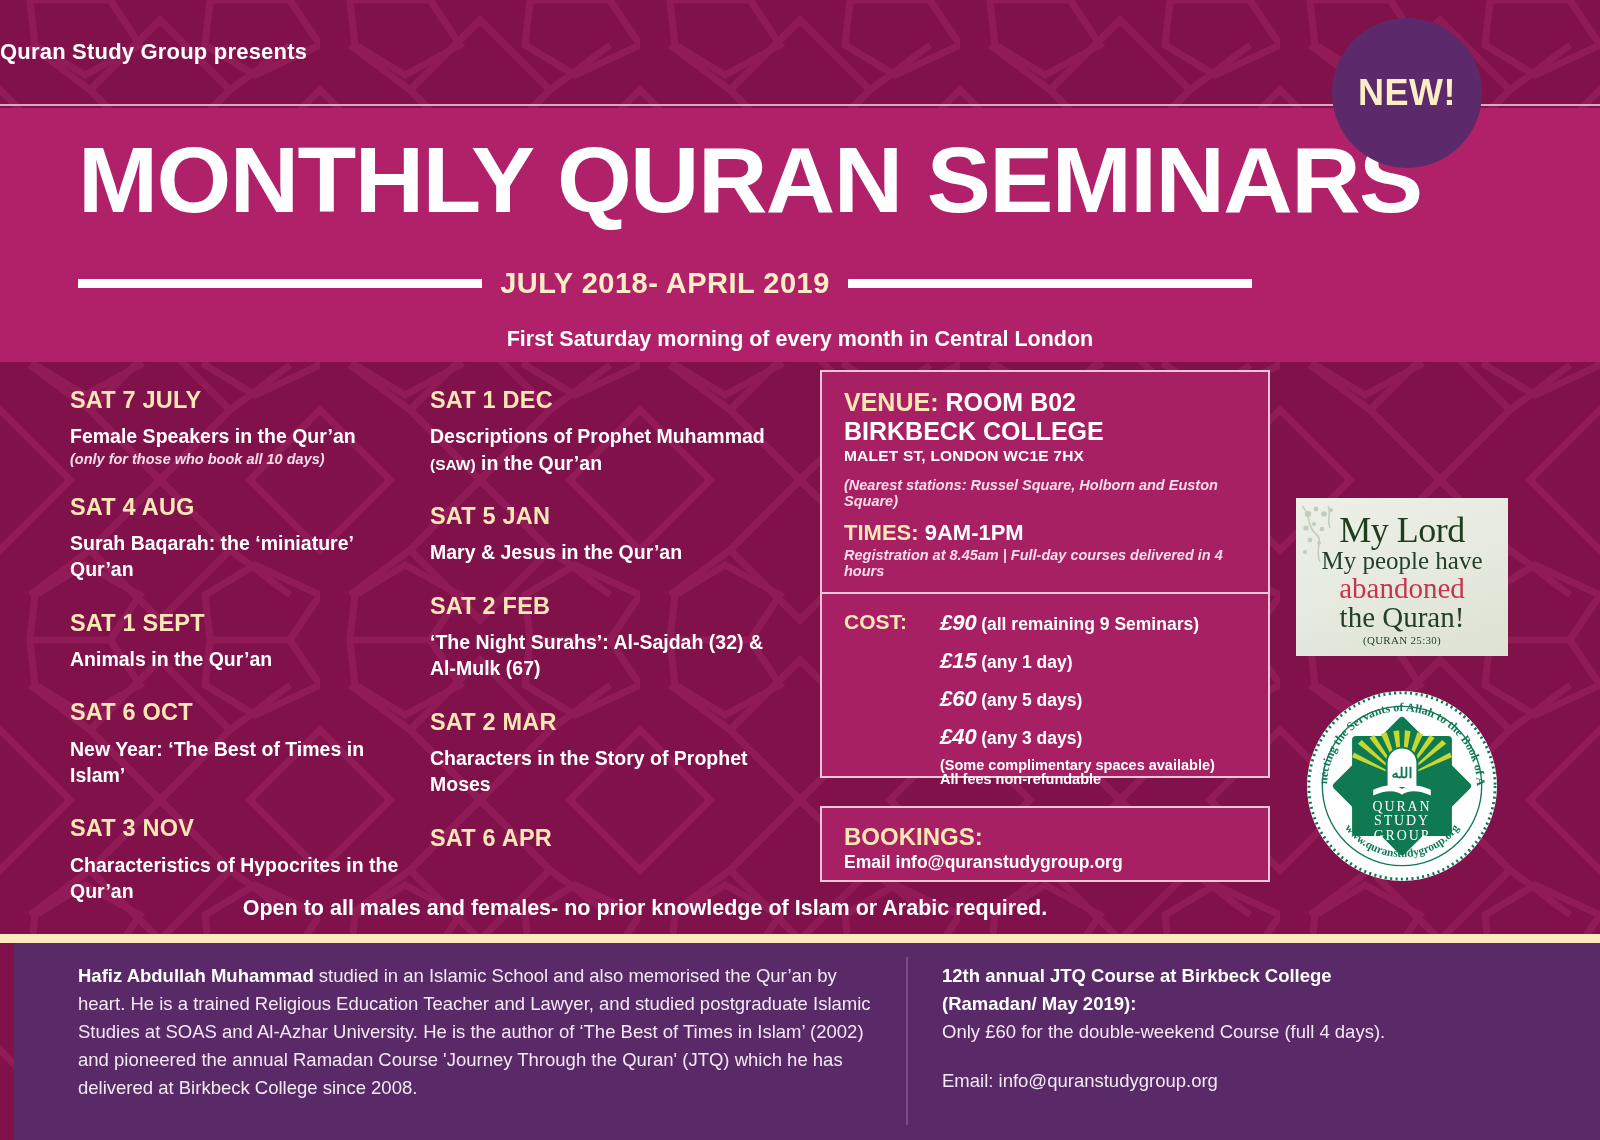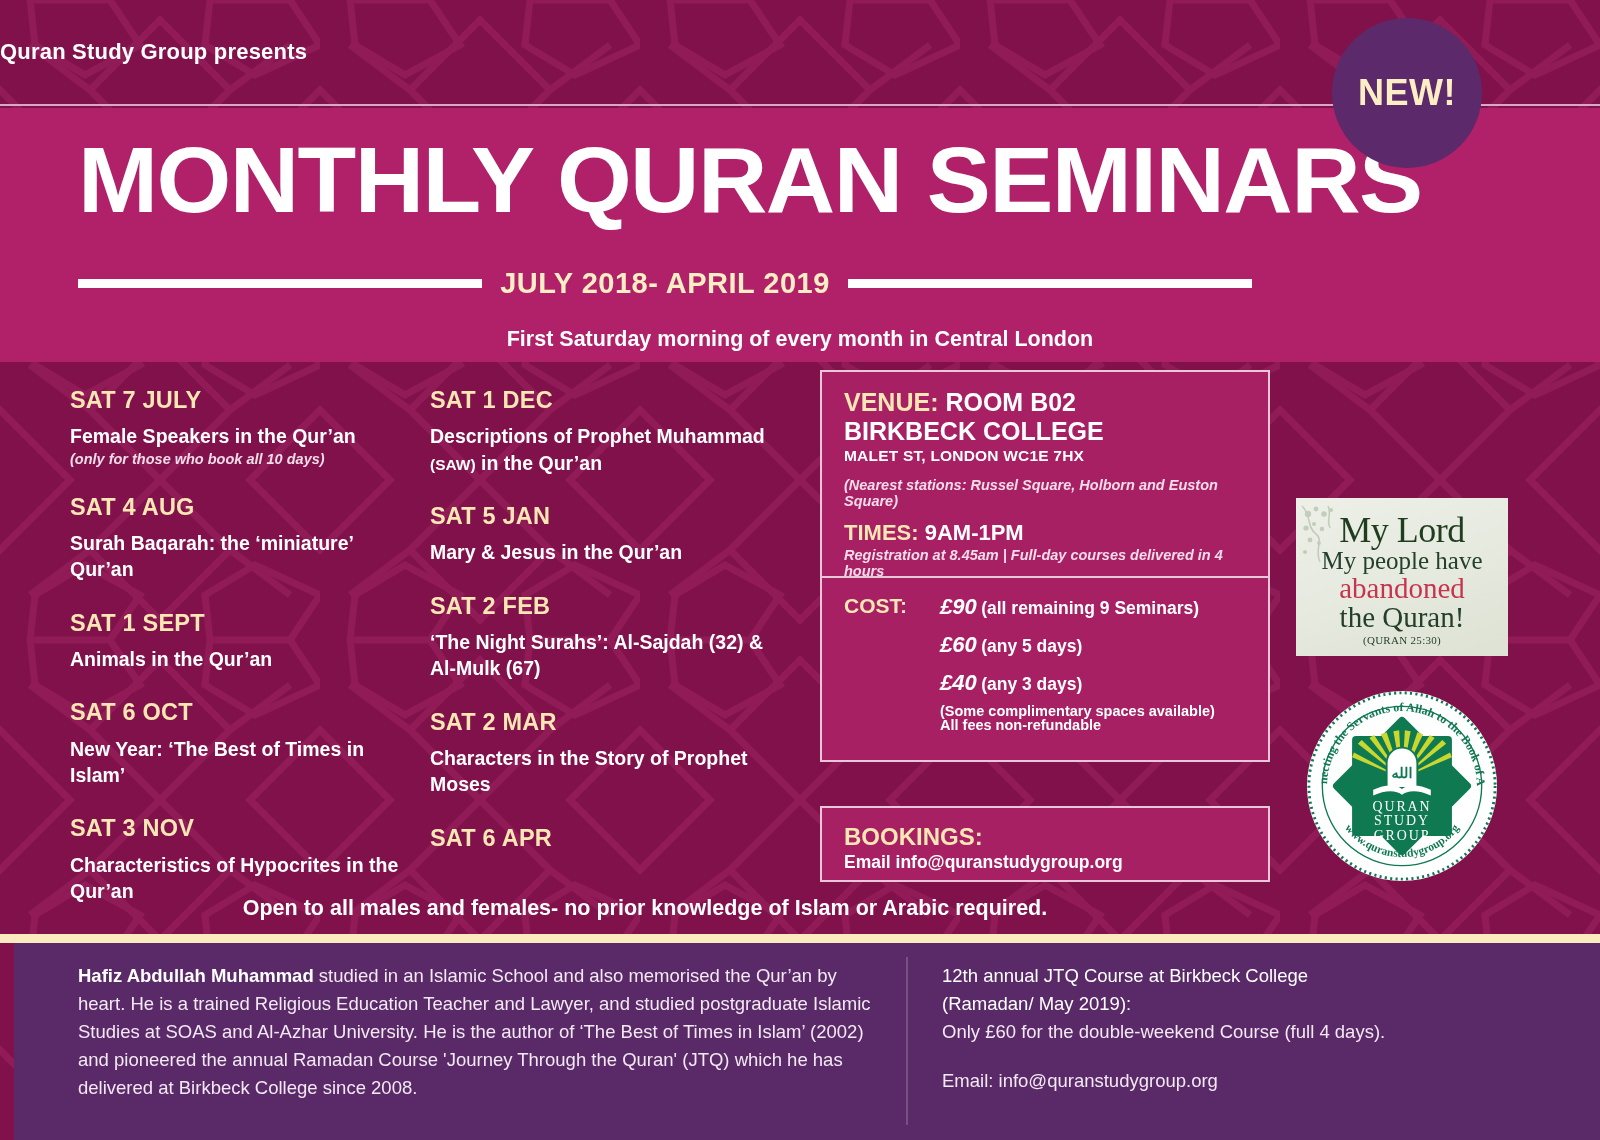--- a/index.html
+++ b/index.html
@@ -152,21 +152,21 @@
 
   
   .info-box {
     position: absolute;
     z-index: 2;
     border: 2px solid #e9c6d9;
     background: #a72063;
     padding: 16px 20px 14px 22px;
   }
   #venue-box { top: 370px; left: 820px; width: 450px; height: 224px; }
-  #cost-box  { top: 576px; left: 820px; width: 450px; height: 186px; }
+  #cost-box  { top: 592px; left: 820px; width: 450px; height: 186px; }
   #book-box  { top: 806px; left: 820px; width: 450px; height: 76px; }
 
   .lbl { color: #fae7b4; font-weight: bold; }
 
   .venue-line1 { font-size: 25px; line-height: 1.15; }
   .venue-line1 .val { color: #ffffff; font-weight: bold; }
   .venue-line2 { color: #ffffff; font-size: 25px; font-weight: bold; line-height: 1.15; }
   .venue-addr  { color: #ffffff; font-size: 15.5px; font-weight: bold; letter-spacing: 0.2px; margin-top: 1px; }
   .venue-stations { color: #f6dcea; font-size: 14.5px; font-style: italic; font-weight: bold; margin-top: 12px; }
   .venue-times { font-size: 22px; margin-top: 11px; }
@@ -256,21 +256,21 @@
     background: #774f84;
   }
   .foot-right {
     position: absolute;
     top: 19px; left: 928px;
     width: 620px;
     color: #f3e9f3;
     font-size: 18.5px;
     line-height: 1.5;
   }
-  .foot-right .head { color: #ffffff; font-weight: normal; }
+  .foot-right .head { color: #ffffff; font-weight: bold; }
   .foot-right .sp { display: block; height: 22px; }
 </style>
 </head>
 <body>
 
 <div id="poster">
 
   <svg id="bg-pattern" viewBox="0 0 1600 1140" preserveAspectRatio="none" aria-hidden="true">
     <defs>
       <pattern id="girih" width="320" height="320" patternUnits="userSpaceOnUse">
@@ -377,20 +377,24 @@
     </div>
   </div>
 
   <div class="info-box" id="cost-box">
     <div class="cost-grid">
       <div class="cost-label">COST:</div>
       <div class="cost-rows">
         <div class="cost-row">
           <span class="amt">£90</span>
           <span class="qual">(all remaining 9 Seminars)</span>
+        </div>
+        <div class="cost-row">
+          <span class="amt">£15</span>
+          <span class="qual">(any 1 day)</span>
         </div>
         <div class="cost-row">
           <span class="amt">£60</span>
           <span class="qual">(any 5 days)</span>
         </div>
         <div class="cost-row">
           <span class="amt">£40</span>
           <span class="qual">(any 3 days)</span>
         </div>
         <div class="cost-fine">(Some complimentary spaces available)</div>

